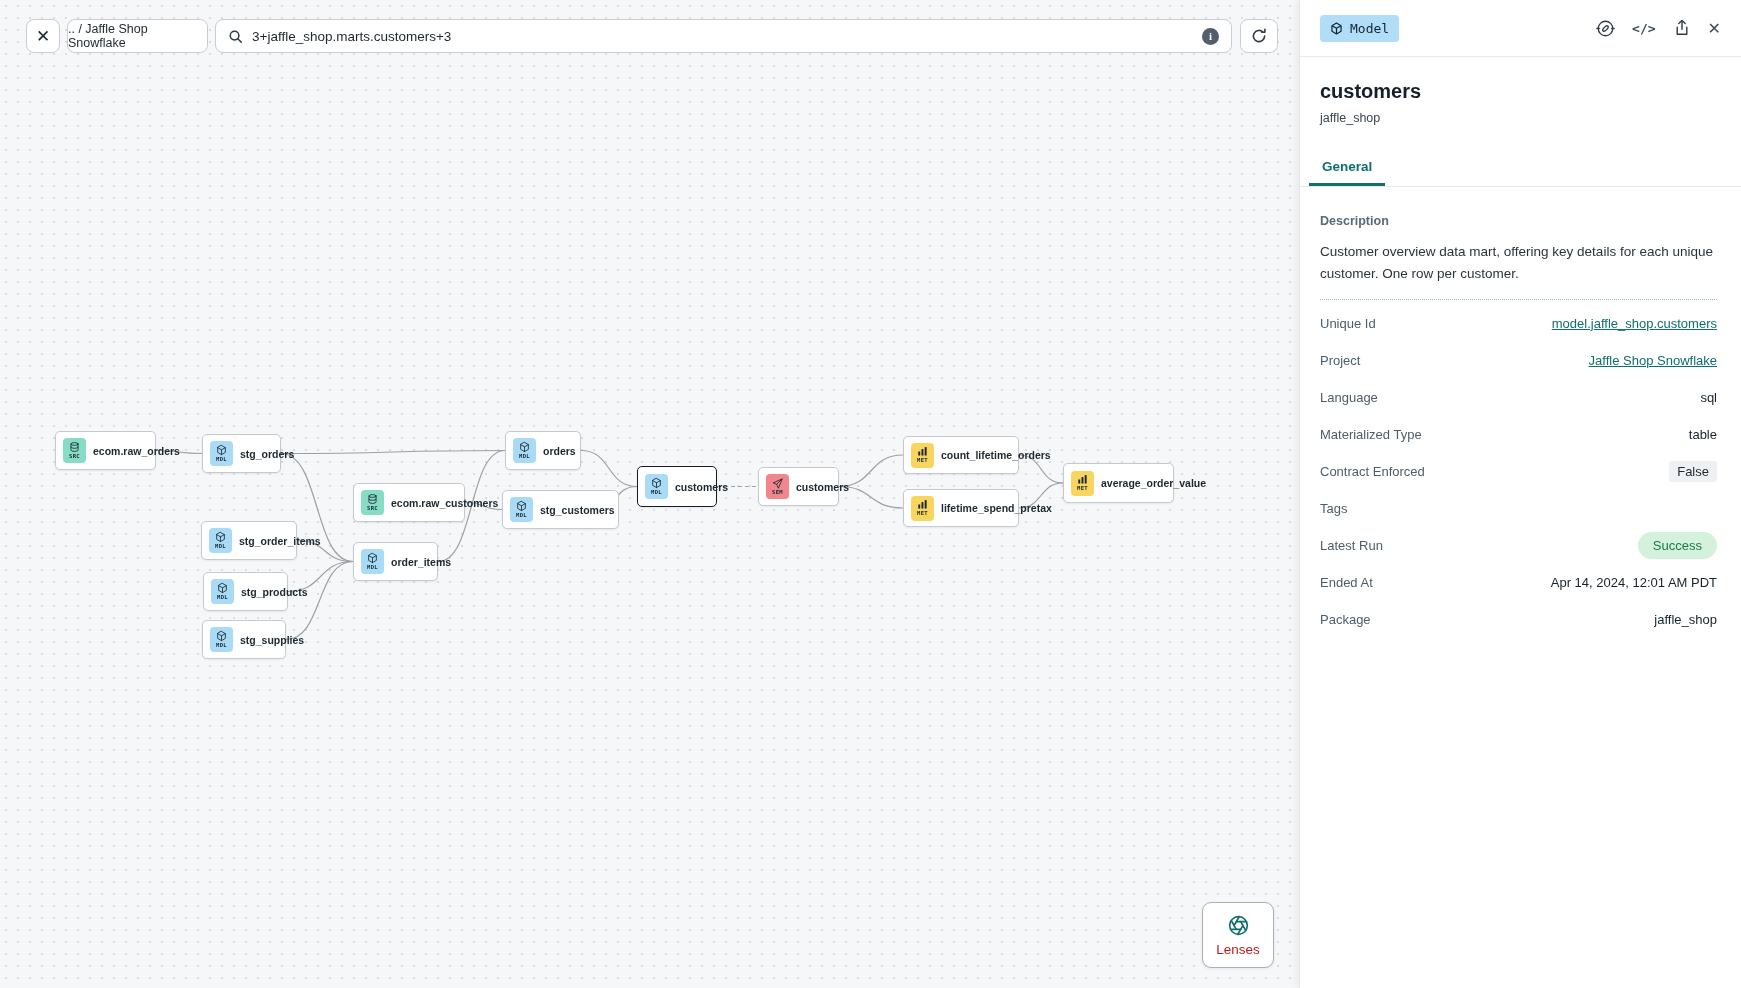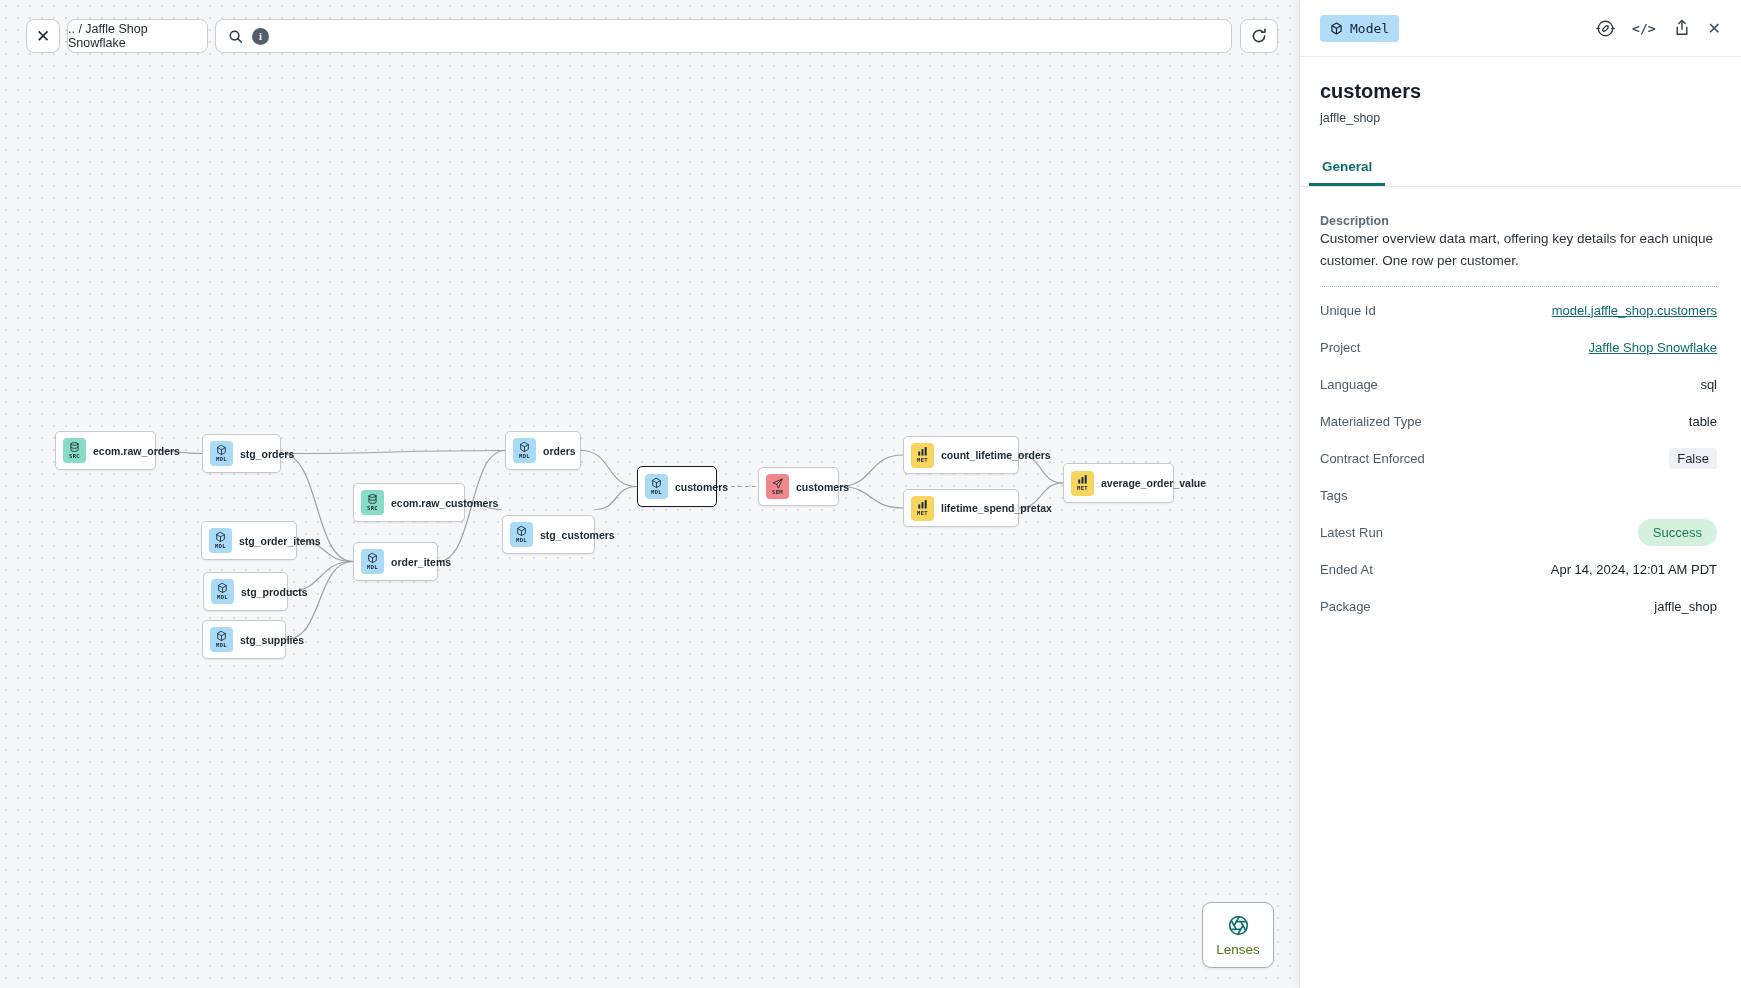--- a/index.html
+++ b/index.html
@@ -56,21 +56,21 @@
   .node-label { font-size:10.5px; font-weight:600; color:#1d2830; white-space:nowrap; }
 
   
   .lenses-btn {
     position:absolute; left:1202px; top:902px; width:72px; height:66px;
     background:#fff; border:1px solid #a9b0b6; border-radius:9px;
     display:flex; flex-direction:column; align-items:center; justify-content:center; gap:5px;
     box-shadow:0 1px 3px rgba(16,24,32,.08); cursor:pointer;
   }
   .lenses-btn svg { stroke:#0e6f6b; fill:none; stroke-width:1.7; stroke-linecap:round; }
-  .lenses-label { font-size:13.5px; color:#4d7c0f; }
+  .lenses-label { font-size:13.5px; color:#b91c1c; }
 
   
   .panel {
     position:absolute; left:1299px; top:0; width:442px; height:988px; background:#fff;
     border-left:1px solid #e3e6e9; box-shadow:-3px 0 8px rgba(16,24,32,.05);
   }
   .panel-header {
     height:57px; border-bottom:1px solid #e8eaed;
     display:flex; align-items:center; justify-content:space-between; padding:0 20px;
   }
@@ -88,21 +88,21 @@
   .title-block { padding:23px 24px 0 20px; }
   .panel-title { font-size:20px; font-weight:700; color:#141f29; }
   .panel-subtitle { margin-top:8px; font-size:12.5px; color:#38444e; }
   .tabs { margin-top:25px; border-bottom:1px solid #e5e8ea; padding-left:9px; }
   .tab {
     display:inline-block; padding:9px 13px 9px; font-size:13.5px; font-weight:700;
     color:#0e6f6b; border-bottom:3px solid #0e6f6b; cursor:pointer;
   }
   .content { padding:0 24px 0 20px; }
   .desc-label { margin-top:27px; font-size:12.5px; font-weight:700; color:#5a6a76; }
-  .desc-text { font-size:13.5px; color:#2b333b; line-height:1.65; }
+  .desc-text { margin-top:13px; font-size:13.5px; color:#2b333b; line-height:1.65; }
   .dotted { margin-top:13px; border-bottom:1px dotted #9dbaba; }
   .frow { display:flex; justify-content:space-between; align-items:center; min-height:37px; font-size:13px; }
   .frow:first-of-type { margin-top:5px; }
   .flabel { color:#4d5d6a; }
   .fvalue { color:#16232e; text-align:right; }
   .fvalue.link { color:#0e6f6b; text-decoration:underline; cursor:pointer; }
   .fvalue.copy { color:#0e6f6b; display:flex; align-items:center; gap:7px; }
   .copy-ic { cursor:pointer; display:flex; }
   .copy-ic svg { stroke:#3a4750; fill:none; stroke-width:1.2; stroke-linejoin:round; }
   .badge-gray { background:#eef0f3; color:#1d2830; padding:3px 8px; border-radius:3px; }
@@ -211,21 +211,21 @@
       <span class="node-icon k-MDL">
         <svg width="11" height="12" viewBox="0 0 12 12">
           <path d="M6 1 L10.2 3.4 V8.6 L6 11 L1.8 8.6 V3.4 Z"></path>
           <path d="M1.8 3.4 L6 5.8 L10.2 3.4"></path>
           <path d="M6 5.8 V11"></path>
         </svg>
         <span class="k">MDL</span>
       </span>
       <span class="node-label">orders</span>
     </div>
-    <div class="node" style="left: 502px; top: 515px; width: 93px; height: 39px;">
+    <div class="node" style="left: 502px; top: 490px; width: 117px; height: 39px;">
       <span class="node-icon k-MDL">
         <svg width="11" height="12" viewBox="0 0 12 12">
           <path d="M6 1 L10.2 3.4 V8.6 L6 11 L1.8 8.6 V3.4 Z"></path>
           <path d="M1.8 3.4 L6 5.8 L10.2 3.4"></path>
           <path d="M6 5.8 V11"></path>
         </svg>
         <span class="k">MDL</span>
       </span>
       <span class="node-label">stg_customers</span>
     </div>
@@ -291,20 +291,21 @@
 <div class="ctrl breadcrumb">
   <span>.. / Jaffle Shop Snowflake</span>
 </div>
 <div class="ctrl searchbar">
   <span style="display:flex;">
     <svg class="stroke-ic" width="15" height="15" viewBox="0 0 16 16">
         <circle cx="7" cy="7" r="4.6"></circle>
         <line x1="10.4" y1="10.4" x2="14.2" y2="14.2"></line>
       </svg>
   </span>
+  <input value="3+jaffle_shop.marts.customers+3" style="">
   <span class="info-dot">i</span>
 </div>
 <div class="ctrl refresh-btn">
   <span style="display:flex;">
     <svg class="stroke-ic" width="18" height="18" viewBox="0 0 18 18">
         <path d="M14.6 9a5.6 5.6 0 1 1-1.7-4"></path>
         <path d="M14.9 2.2v3.1h-3.1"></path>
       </svg>
   </span>
 </div>

